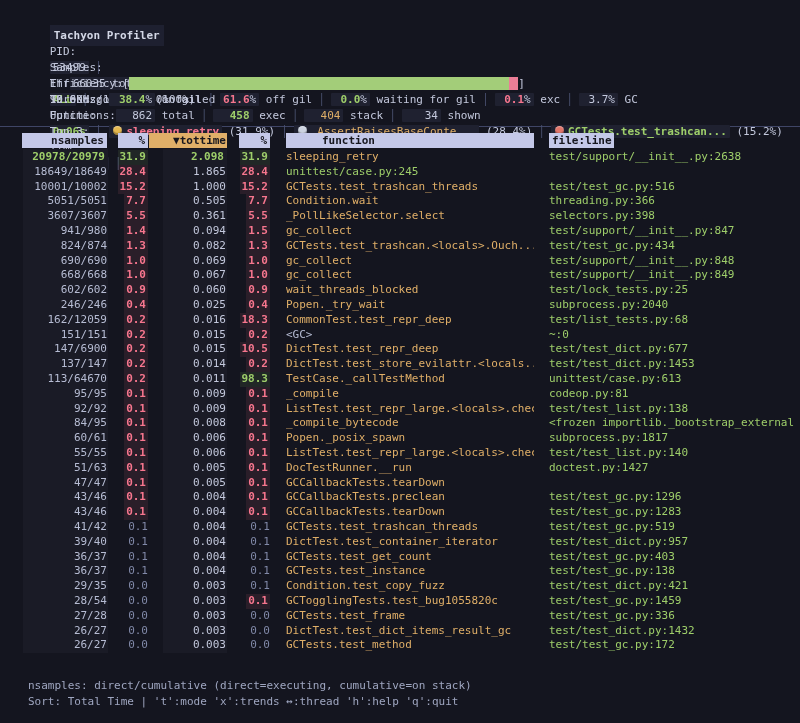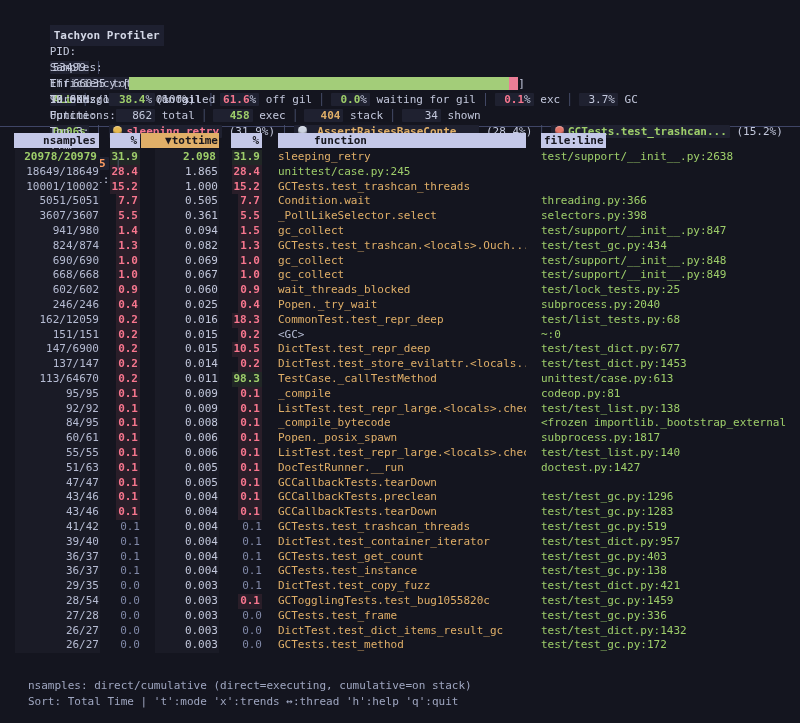--- a/index.html
+++ b/index.html
@@ -11,35 +11,35 @@
   }
   .hdr{padding:12px 0 0 10px;}
   .line{height:16px;white-space:pre;}
   .chip{background:#1f2130;padding:0 3px;border-radius:1px;}
   .lbl{color:#c3c8dc;}
   .sep{color:#4a5170;padding:0 6px;}
   .fg{color:#c3c8dc;}
   .green{color:#9ece6a;font-weight:700;}
   .red{color:#f7768e;font-weight:700;}
   .orange{color:#ff9e64;font-weight:700;}
-  .yellow{color:#e0af68;font-weight:700;margin-top:48px;}
+  .yellow{color:#e0af68;font-weight:400;margin-top:48px;}
   .purple{color:#bb9af7;font-weight:700;}
   .title-chip{background:#1e2030;color:#d3d7e6;font-weight:700;padding:4px 4px;}
   
   .bar{display:inline-block;height:13px;vertical-align:-3px;background:#a3cd79;position:relative;overflow:hidden;}
   .bar .fail{position:absolute;right:0;top:0;height:100%;background:#eb7d96;}
   .bracket{color:#c3c8dc;}
   
   .medal{display:inline-block;width:9px;height:9px;border-radius:50%;margin:0 4px 0 1px;box-shadow:inset 0 -2px 1px rgba(0,0,0,.3), inset 0 1px 1px rgba(255,255,255,.35);}
   .gold{background:#e5b84f;}
   .silver{background:#ccd3e0;}
   .bronze{background:#e2756a;}
   .rule{height:0;border-top:1px solid #3f4566;margin-top:2px;}
   
-  .table{margin-top:6px;position:relative;}
+  .table{margin-top:6px;position:relative;margin-left:8px;}
   .bands{position:absolute;left:0;top:16px;bottom:0;width:100%;z-index:0;}
   .band{position:absolute;top:0;bottom:0;background:#1a1b26;}
   .band-ns{left:15px;width:85px;}
   .band-tt{left:155px;width:64px;}
   .trow,.throw{position:relative;z-index:1;display:grid;grid-template-columns:100px 41px 78px 44px 263px auto;}
   .throw{height:17px;line-height:15px;}
   .trow{height:14.8px;line-height:14.8px;}
   .c{white-space:pre;overflow:hidden;}
   .c1,.c2,.c3,.c4{text-align:right;padding-right:1px;}
   .c5,.c6{padding-left:15px;}
@@ -145,20 +145,21 @@
       <div class="c c3"><span class="v tt">1.865</span></div>
       <div class="c c4"><span class="v cls-r">28.4</span></div>
       <div class="c c6"><span class="v fl">unittest/case.py:245</span></div>
     </div>
         <div class="trow">
       <div class="c c1"><span class="v ns">10001/10002</span></div>
       <div class="c c2"><span class="v cls-r">15.2</span></div>
       <div class="c c3"><span class="v tt">1.000</span></div>
       <div class="c c4"><span class="v cls-r">15.2</span></div>
       <div class="c c5"><span class="v fn">GCTests.test_trashcan_threads</span></div>
+      <div class="c c6"><span class="v fl">test/test_gc.py:516</span></div>
     </div>
         <div class="trow">
       <div class="c c1"><span class="v ns">5051/5051</span></div>
       <div class="c c2"><span class="v cls-r">7.7</span></div>
       <div class="c c3"><span class="v tt">0.505</span></div>
       <div class="c c4"><span class="v cls-r">7.7</span></div>
       <div class="c c5"><span class="v fn">Condition.wait</span></div>
       <div class="c c6"><span class="v fl">threading.py:366</span></div>
     </div>
         <div class="trow">
@@ -358,21 +359,21 @@
       <div class="c c3"><span class="v tt">0.004</span></div>
       <div class="c c4"><span class="v cls-d">0.1</span></div>
       <div class="c c5"><span class="v fn">GCTests.test_instance</span></div>
       <div class="c c6"><span class="v fl">test/test_gc.py:138</span></div>
     </div>
         <div class="trow">
       <div class="c c1"><span class="v ns">29/35</span></div>
       <div class="c c2"><span class="v cls-d">0.0</span></div>
       <div class="c c3"><span class="v tt">0.003</span></div>
       <div class="c c4"><span class="v cls-d">0.1</span></div>
-      <div class="c c5"><span class="v fn">DictTest.test_copy_fuzz</span></div>
+      <div class="c c5"><span class="v fn">Condition.test_copy_fuzz</span></div>
       <div class="c c6"><span class="v fl">test/test_dict.py:421</span></div>
     </div>
         <div class="trow">
       <div class="c c1"><span class="v ns">28/54</span></div>
       <div class="c c2"><span class="v cls-d">0.0</span></div>
       <div class="c c3"><span class="v tt">0.003</span></div>
       <div class="c c4"><span class="v cls-r">0.1</span></div>
       <div class="c c5"><span class="v fn">GCTogglingTests.test_bug1055820c</span></div>
       <div class="c c6"><span class="v fl">test/test_gc.py:1459</span></div>
     </div>

